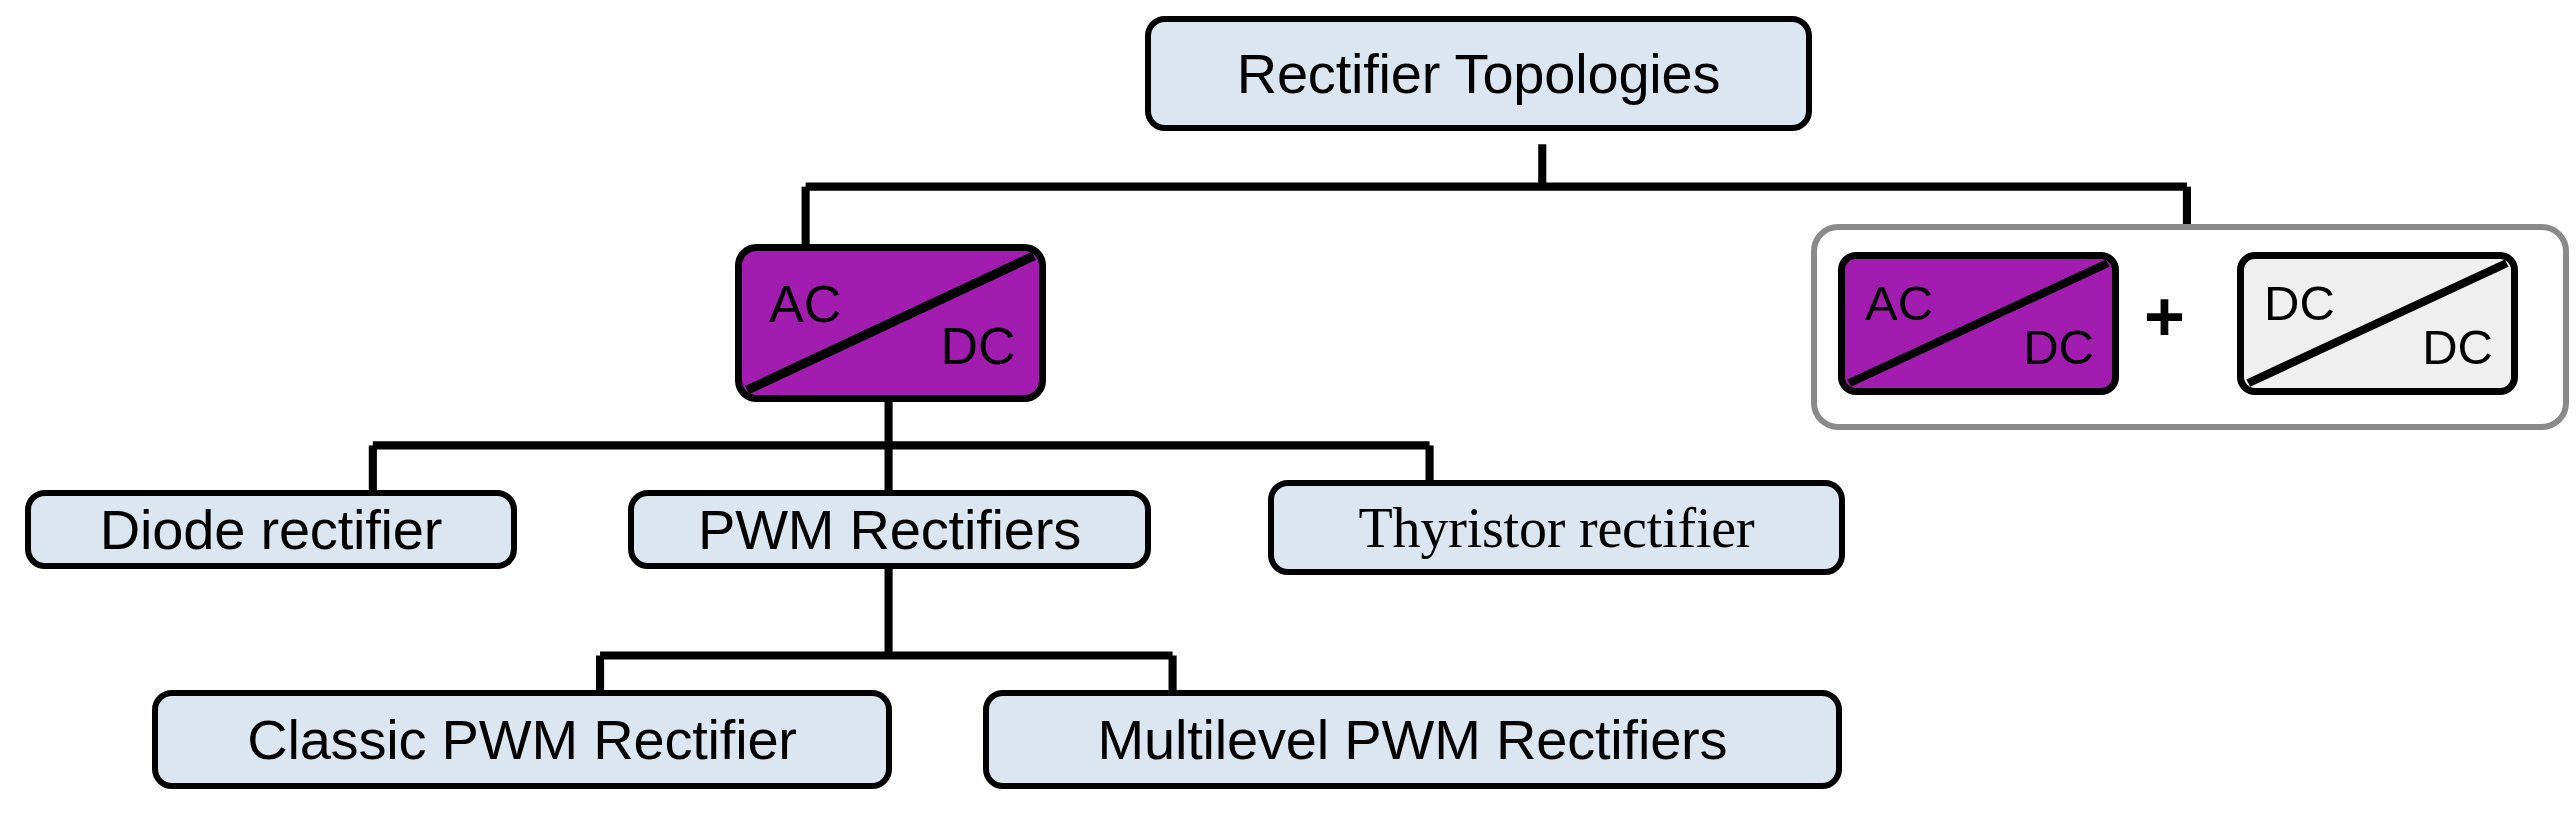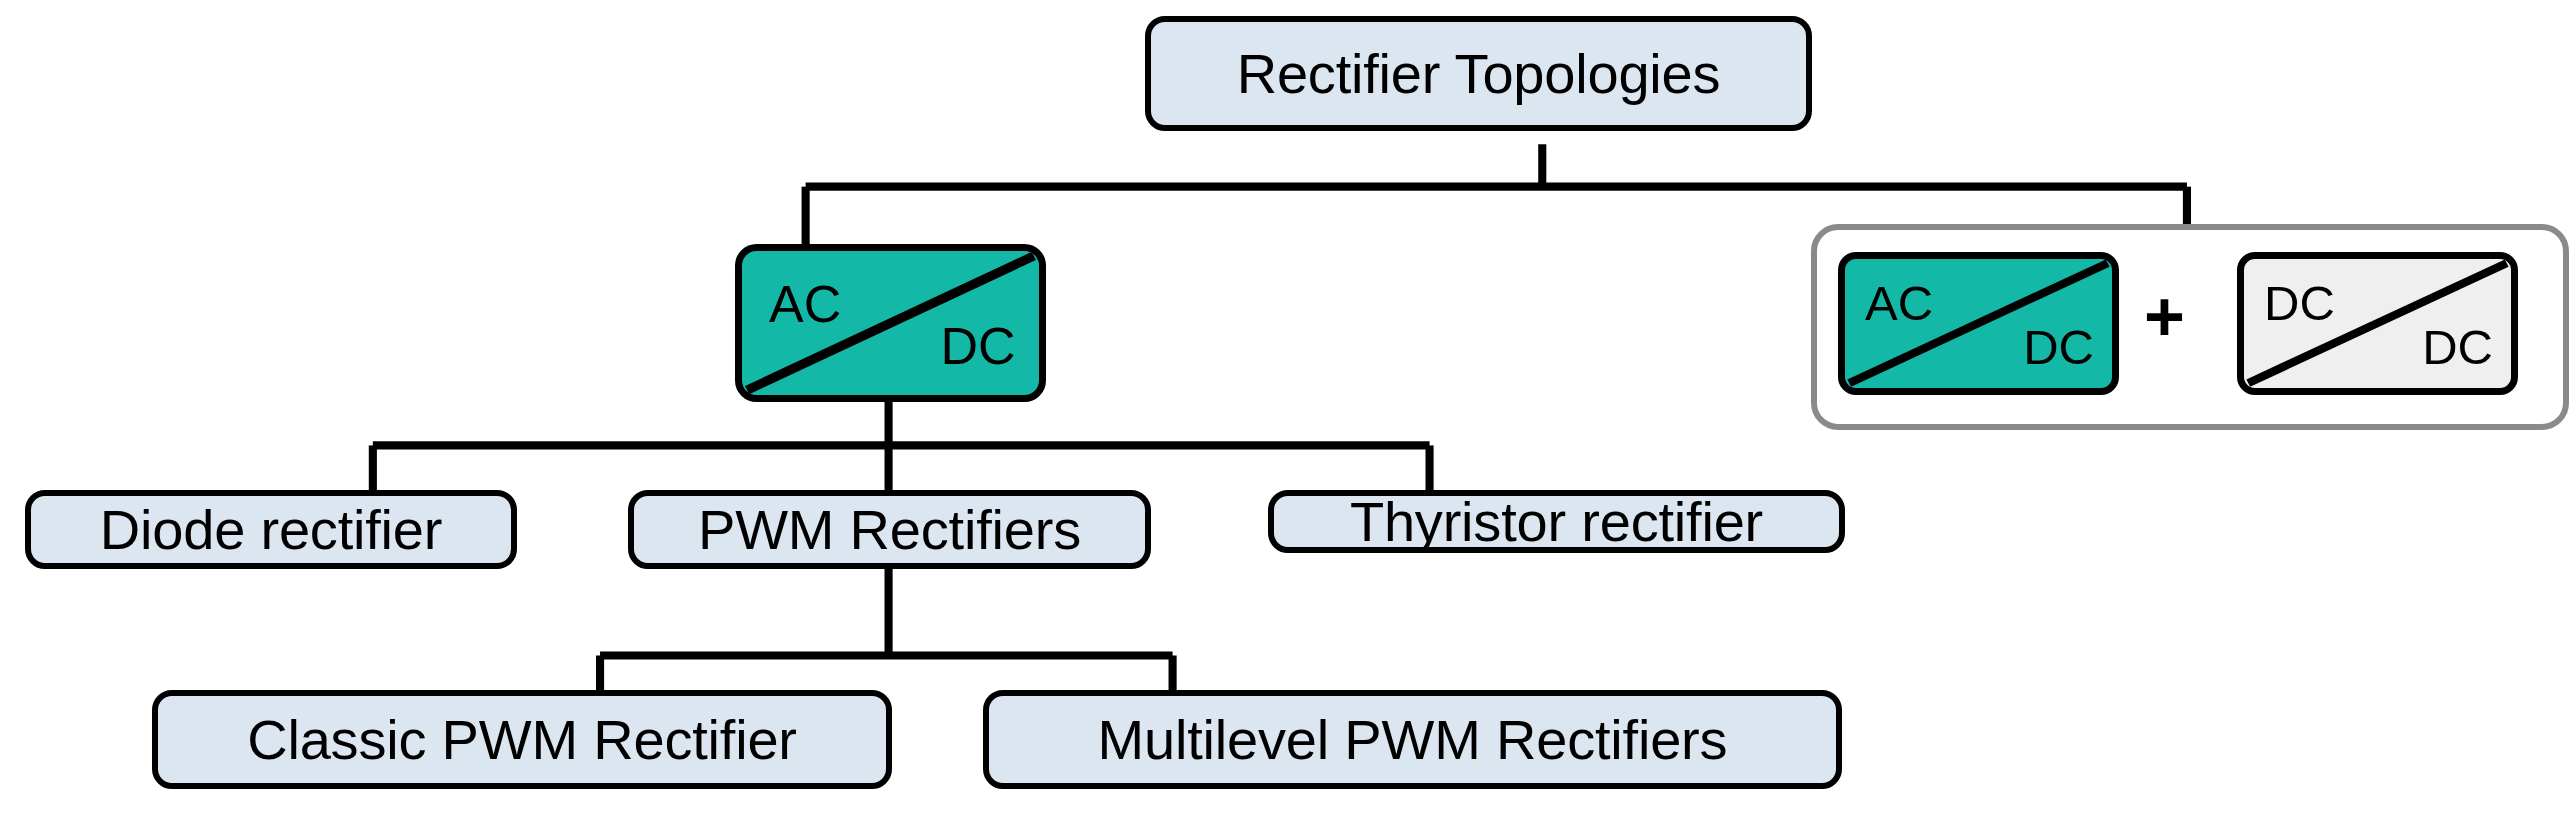--- a/index.html
+++ b/index.html
@@ -37,21 +37,21 @@
     line-height: 1;
     white-space: nowrap;
   }
   .node-label {
     font-size: 56px;
     letter-spacing: -0.2px;
   }
   .conv {
     position: absolute;
     box-sizing: border-box;
-    background: #14b8a6;
+    background: #a21caf;
     border: 7.2px solid #000000;
     border-radius: 16px;
     overflow: hidden;
   }
   .conv.gray-fill {
     background: #efefef;
   }
   .conv .slash {
     position: absolute;
     left: 0;
@@ -152,21 +152,21 @@
   </div>
 
   <div class="node" style="left:25px; top:490px; width:492px; height:79px;">
     <span class="node-label">Diode rectifier</span>
   </div>
 
   <div class="node" style="left:628px; top:490px; width:523px; height:79px;">
     <span class="node-label">PWM Rectifiers</span>
   </div>
 
-  <div class="node" style="left:1268px; top:490px; width:577px; height:63px;">
+  <div class="node" style="left:1268px; top:480px; width:577px; height:95px;font-family:Liberation Serif, serif;">
     <span class="node-label">Thyristor rectifier</span>
   </div>
 
   <div class="node" style="left:152px; top:690px; width:740px; height:99px;">
     <span class="node-label">Classic PWM Rectifier</span>
   </div>
 
   <div class="node" style="left:983px; top:690px; width:859px; height:99px;">
     <span class="node-label">Multilevel PWM Rectifiers</span>
   </div>

